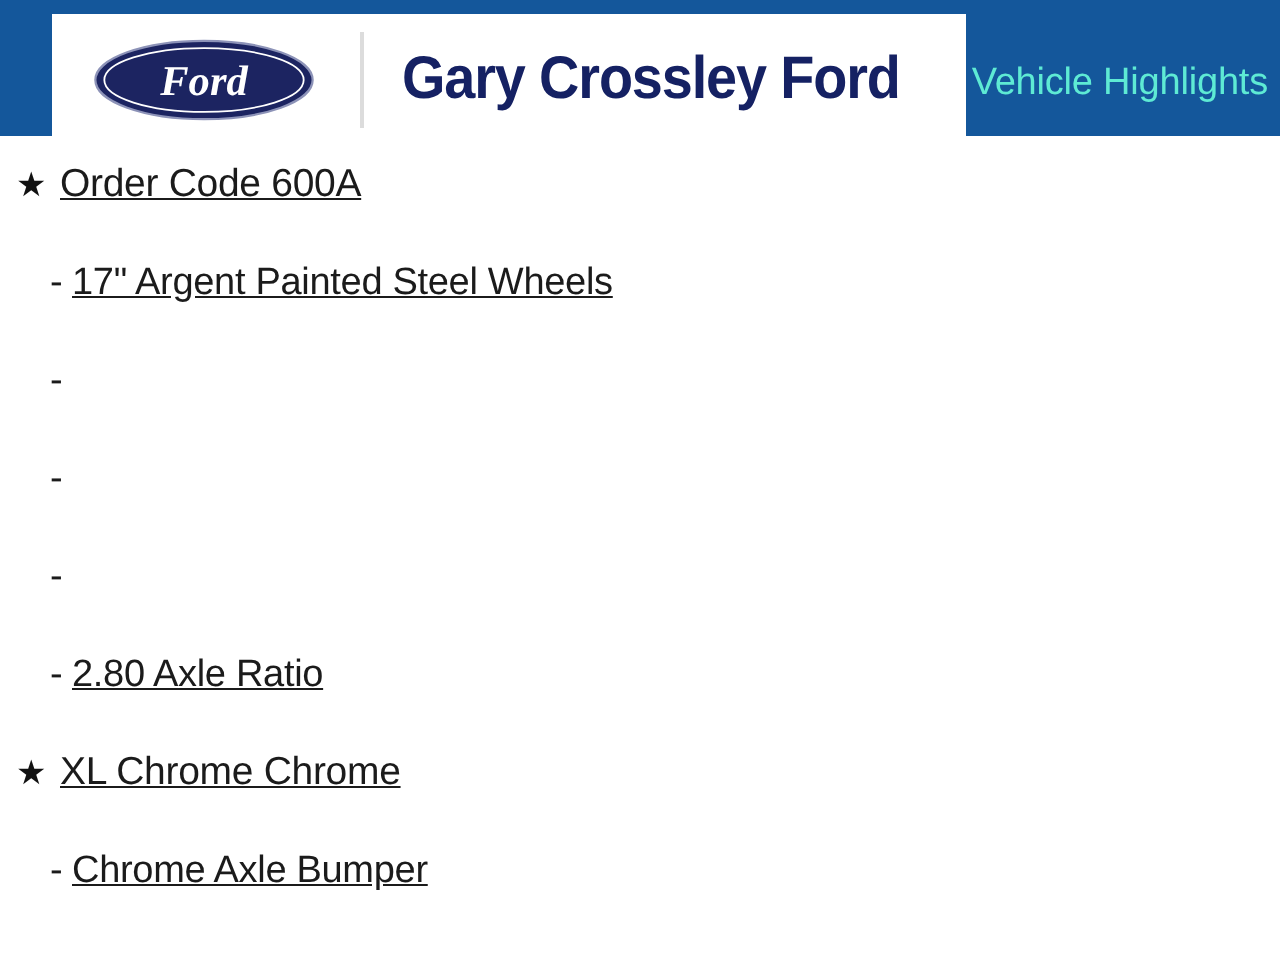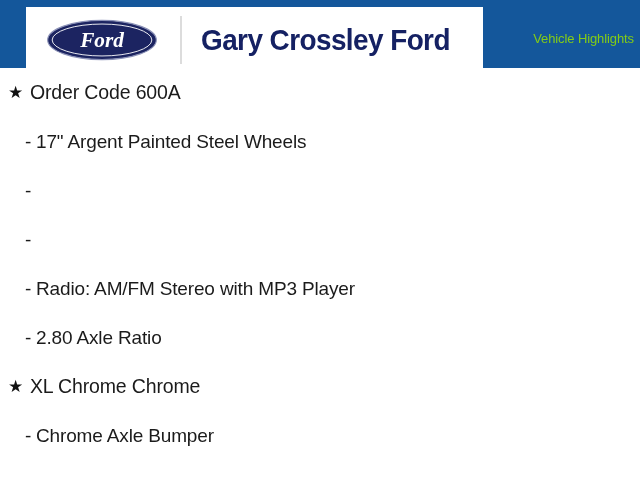--- a/index.html
+++ b/index.html
@@ -70,22 +70,22 @@
     white-space: nowrap;
     font-family: "Liberation Sans", sans-serif;
     transform: scaleX(0.93);
     transform-origin: left center;
   }
 
   .header-right-label {
     position: absolute;
     right: 6px;
     top: 31px;
-    color: #84cc16;
-    font-size: 13px;
+    color: #5eead4;
+    font-size: 19px;
     font-weight: normal;
     white-space: nowrap;
     letter-spacing: -0.1px;
   }
 
   
   .highlights {
     position: relative;
     padding: 0;
     margin: 0;
@@ -117,20 +117,21 @@
     color: #111111;
   }
   .bullet-dash {
     display: inline-block;
     width: 11px;
     flex: 0 0 auto;
     color: #1b1b1b;
   }
   .hl-text {
     display: inline-block;
+    text-decoration: underline;
   }
   .hl-row.level-0 .hl-text {
     font-size: 19.5px;
   }
 </style>
 </head>
 <body>
 
 <div class="header-band">
 
@@ -161,21 +162,20 @@
       <span class="hl-text">17" Argent Painted Steel Wheels</span>
     </li>
     <li class="hl-row level-1">
       <span class="bullet-dash">-</span>
     </li>
     <li class="hl-row level-1">
       <span class="bullet-dash">-</span>
     </li>
     <li class="hl-row level-1">
       <span class="bullet-dash">-</span>
-      <span class="hl-text">Radio: AM/FM Stereo with MP3 Player</span>
     </li>
     <li class="hl-row level-1">
       <span class="bullet-dash">-</span>
       <span class="hl-text">2.80 Axle Ratio</span>
     </li>
     <li class="hl-row level-0">
       <span class="bullet-star">★</span>
       <span class="hl-text">XL Chrome Chrome</span>
     </li>
     <li class="hl-row level-1">

